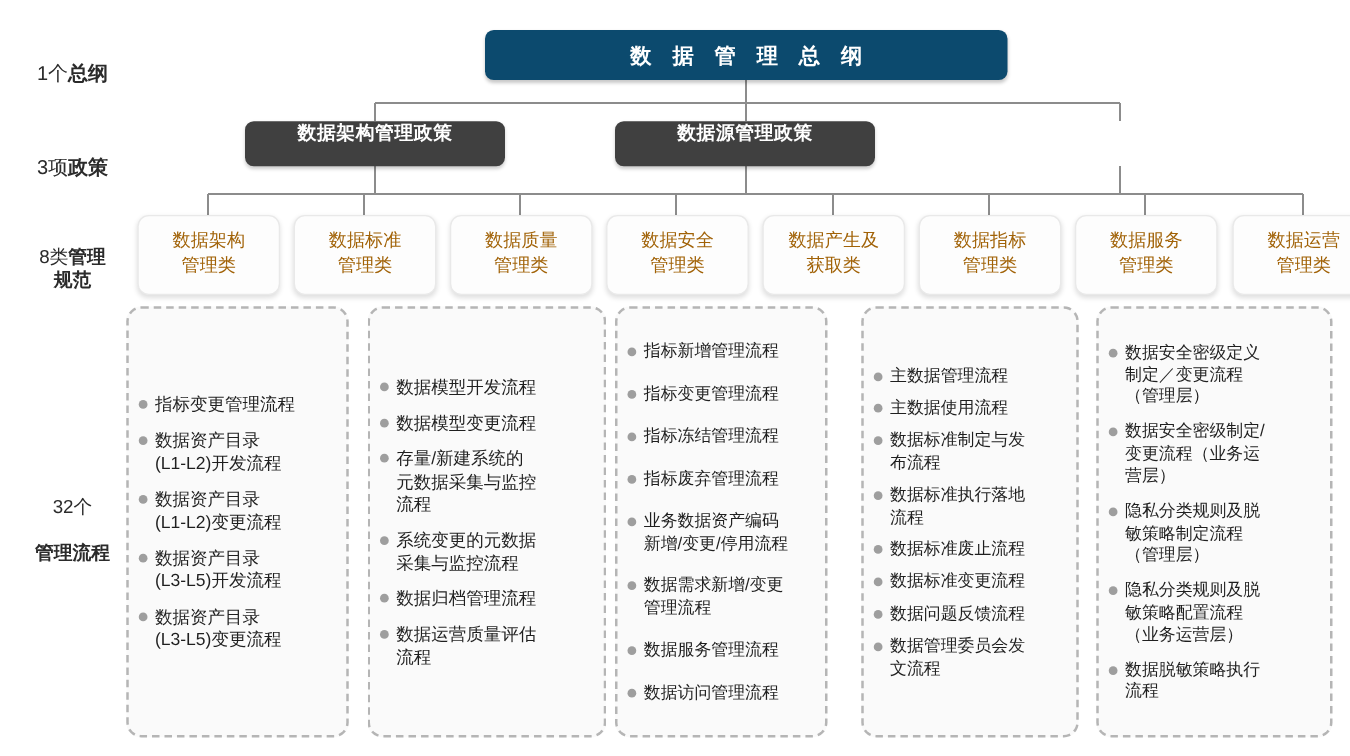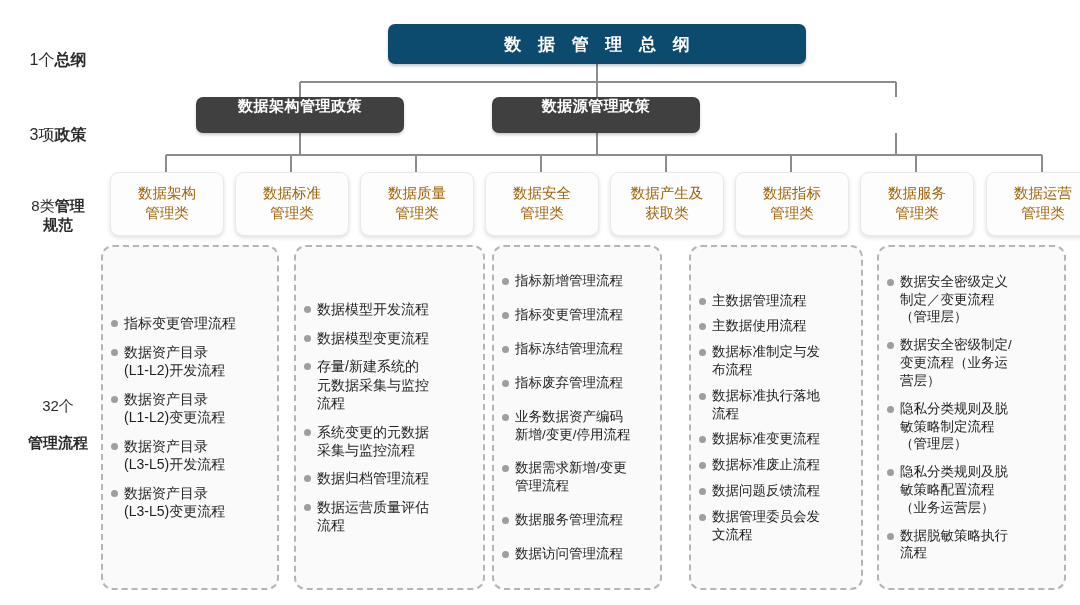--- a/index.html
+++ b/index.html
@@ -283,25 +283,25 @@
         <span class="proc-text">数据标准制定与发
 布流程</span>
       </div>
       <div class="proc-item">
         <span class="proc-bullet"></span>
         <span class="proc-text">数据标准执行落地
 流程</span>
       </div>
       <div class="proc-item">
         <span class="proc-bullet"></span>
+        <span class="proc-text">数据标准废止流程</span>
+      </div>
+      <div class="proc-item">
+        <span class="proc-bullet"></span>
         <span class="proc-text">数据标准变更流程</span>
-      </div>
-      <div class="proc-item">
-        <span class="proc-bullet"></span>
-        <span class="proc-text">数据标准废止流程</span>
       </div>
       <div class="proc-item">
         <span class="proc-bullet"></span>
         <span class="proc-text">数据问题反馈流程</span>
       </div>
       <div class="proc-item">
         <span class="proc-bullet"></span>
         <span class="proc-text">数据管理委员会发
 文流程</span>
       </div>

